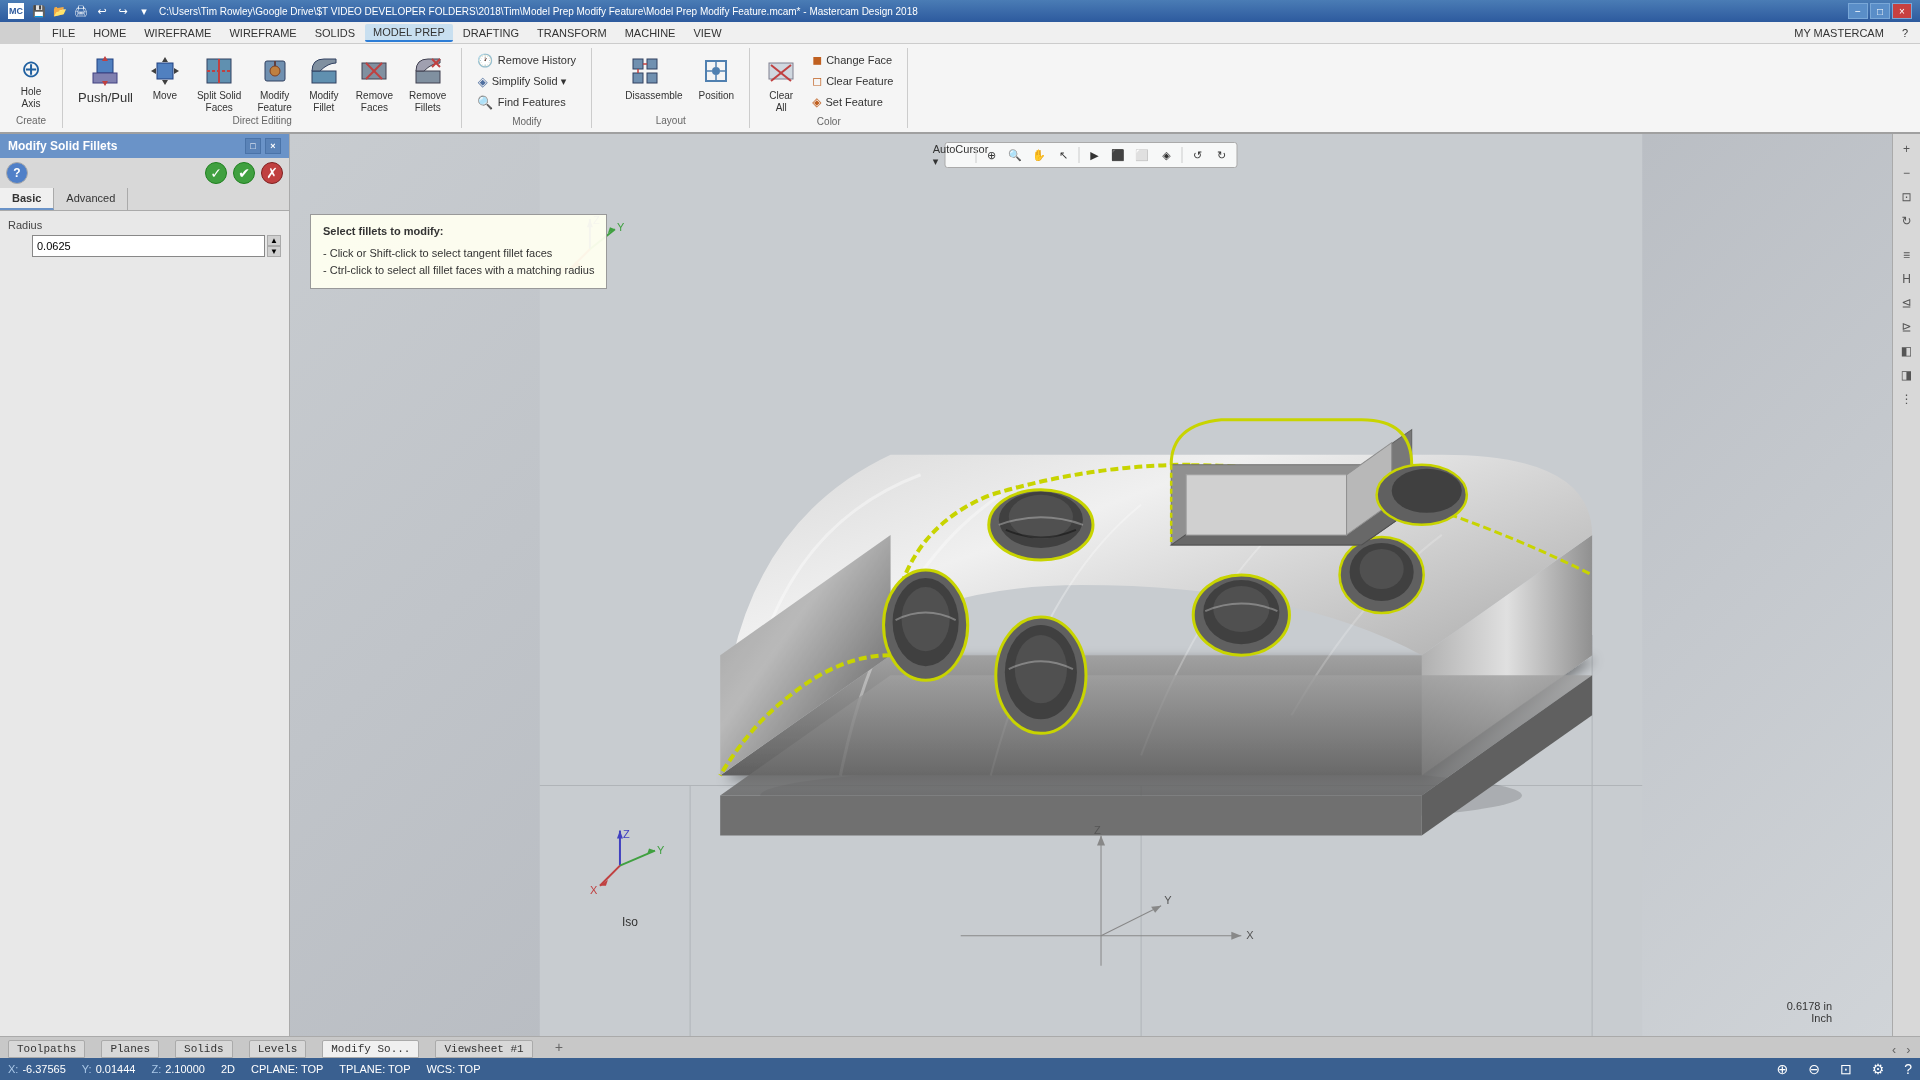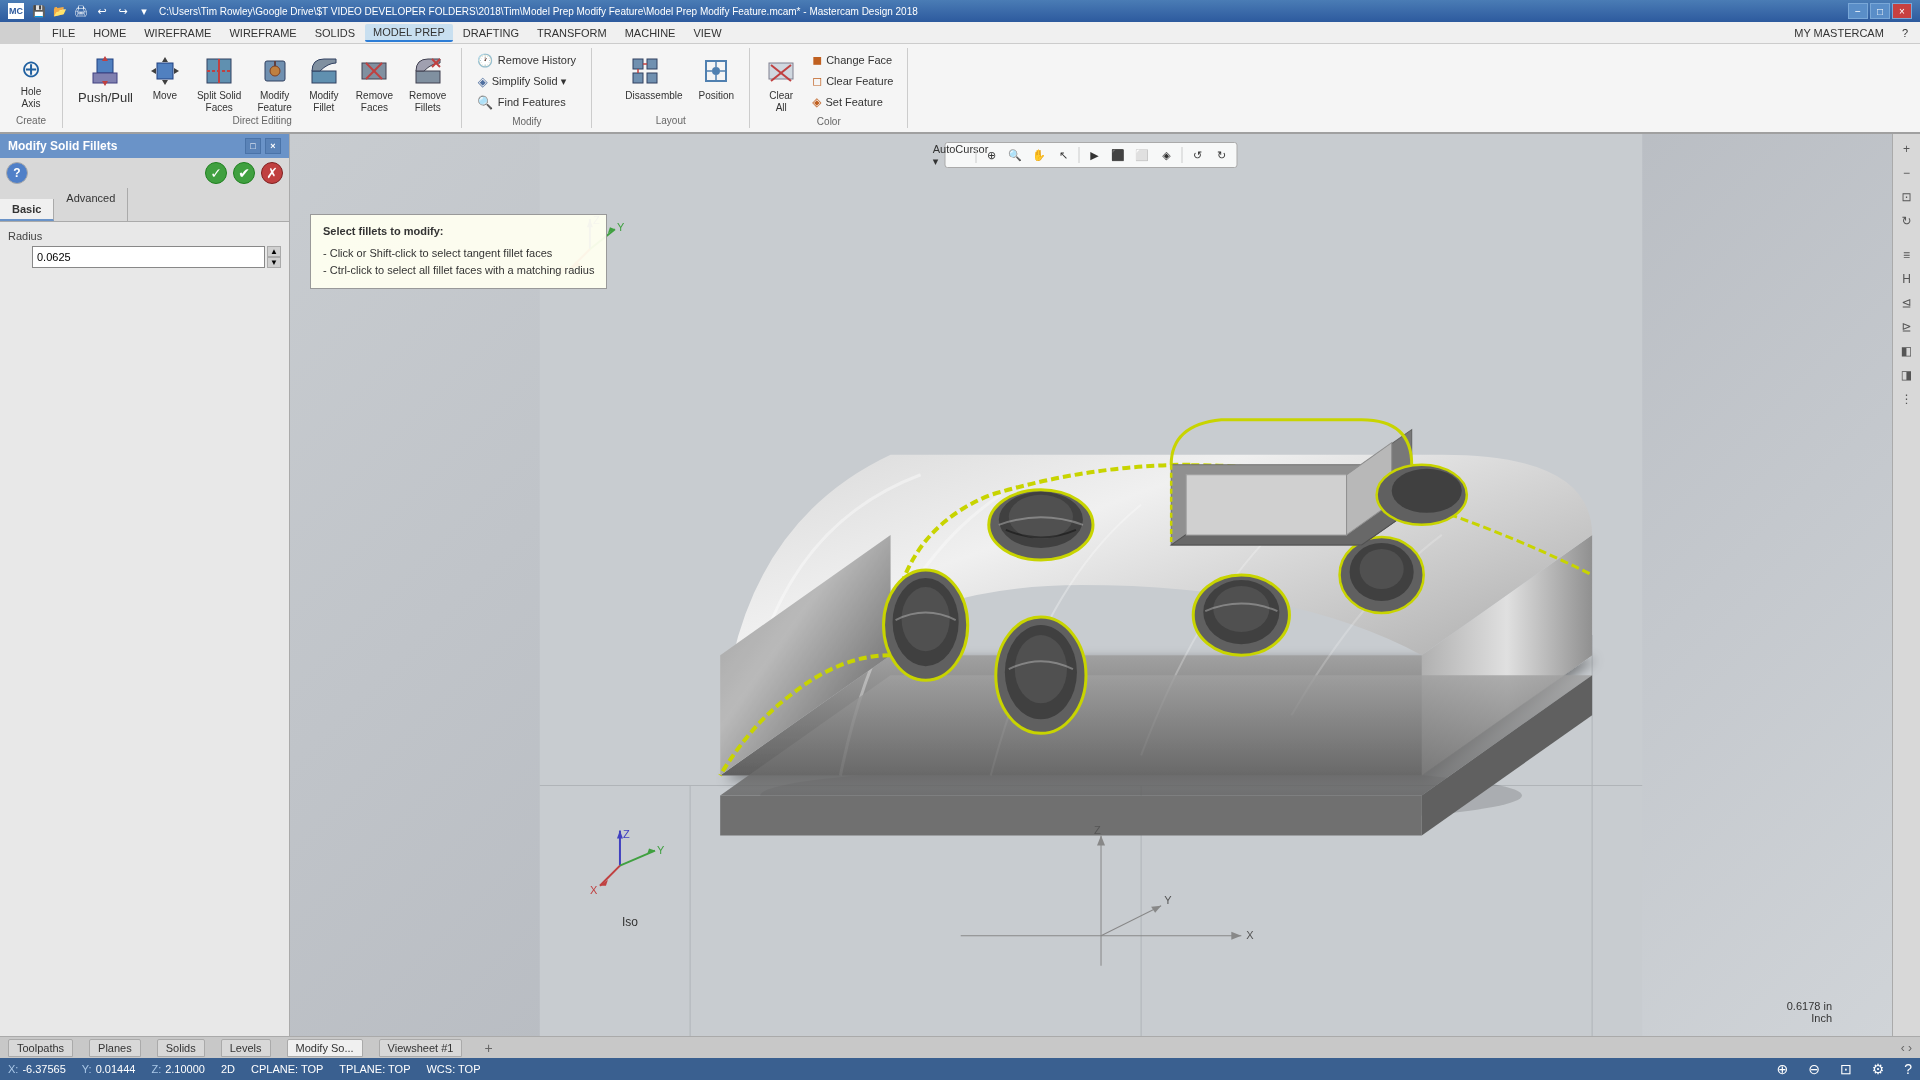--- a/index.html
+++ b/index.html
@@ -153,21 +153,21 @@
       background: #d8d8d8;
       border-bottom: 1px solid #aaa;
     }
     .panel-tab {
       padding: 4px 12px;
       font-size: 11px;
       cursor: pointer;
       border-right: 1px solid #aaa;
       color: #333;
     }
-    .panel-tab.active { background: #f0f0f0; font-weight: bold; border-bottom: 2px solid #6a93c8; margin-top: 11px; }
+    .panel-tab.active { background: #f0f0f0; font-weight: bold; border-bottom: 2px solid #6a93c8; }
     #panel-content { padding: 8px; flex: 1; }
     .field-label { font-size: 11px; color: #444; margin-bottom: 4px; }
     .field-input-row { display: flex; align-items: flex-end; gap: 2px; padding-left: 24px; }
     .field-input { flex: 1; height: 22px; border: 1px solid #999; background: white; padding: 0 4px; font-size: 11px; }
     .field-spinner { display: flex; flex-direction: column; }
     .spin-btn { width: 14px; height: 11px; background: #d0d0d0; border: 1px solid #aaa; display: flex; align-items: center; justify-content: center; font-size: 8px; cursor: pointer; }
 
     
     #viewport {
       flex: 1;
@@ -230,25 +230,26 @@
       color: #333;
       text-align: right;
     }
 
     
     #statusbar {
       height: 22px;
       background: #c8c8c8;
       border-top: 1px solid #aaa;
       display: flex;
-      align-items: center;
+      align-items: flex-end;
       padding: 0 8px;
       gap: 16px;
       font-size: 11px;
       color: #333;
+      font-family: Liberation Mono, monospace;
     }
     .status-tab {
       padding: 2px 8px;
       background: #d8d8d8;
       border: 1px solid #aaa;
       cursor: pointer;
       font-size: 11px;
       border-radius: 2px 2px 0 0;
     }
     .status-tab.active { background: #f0f0f0; }

